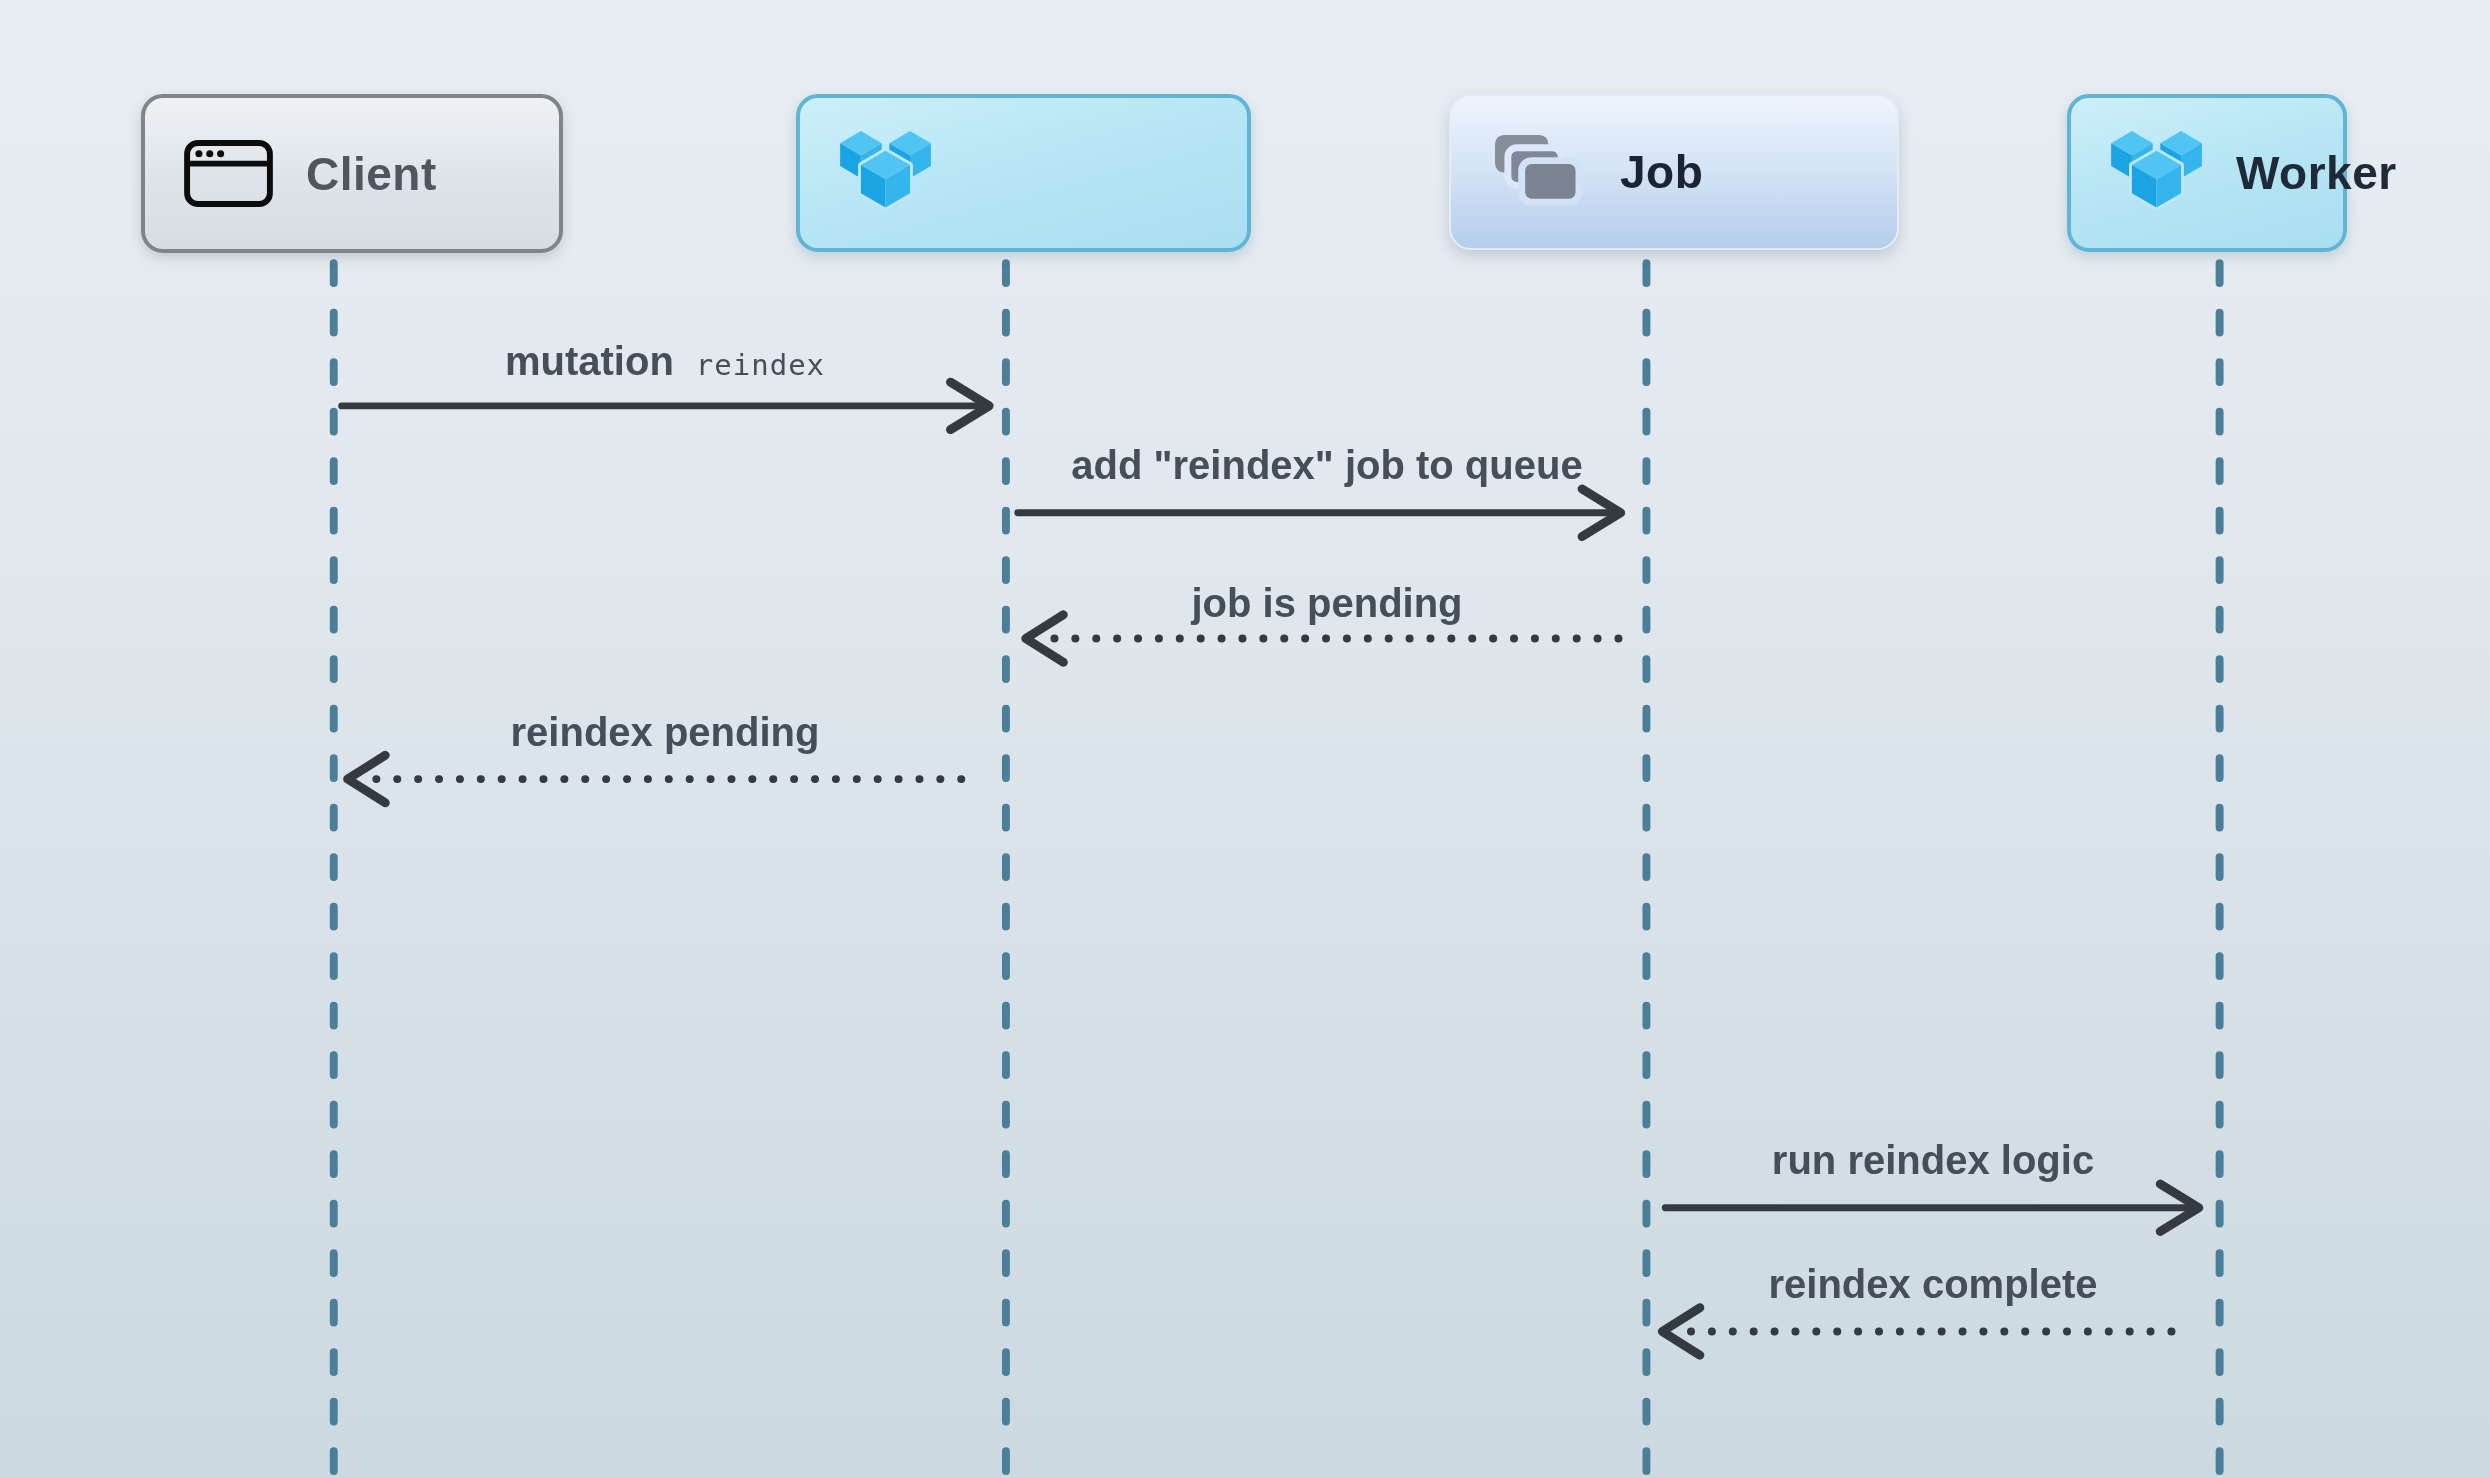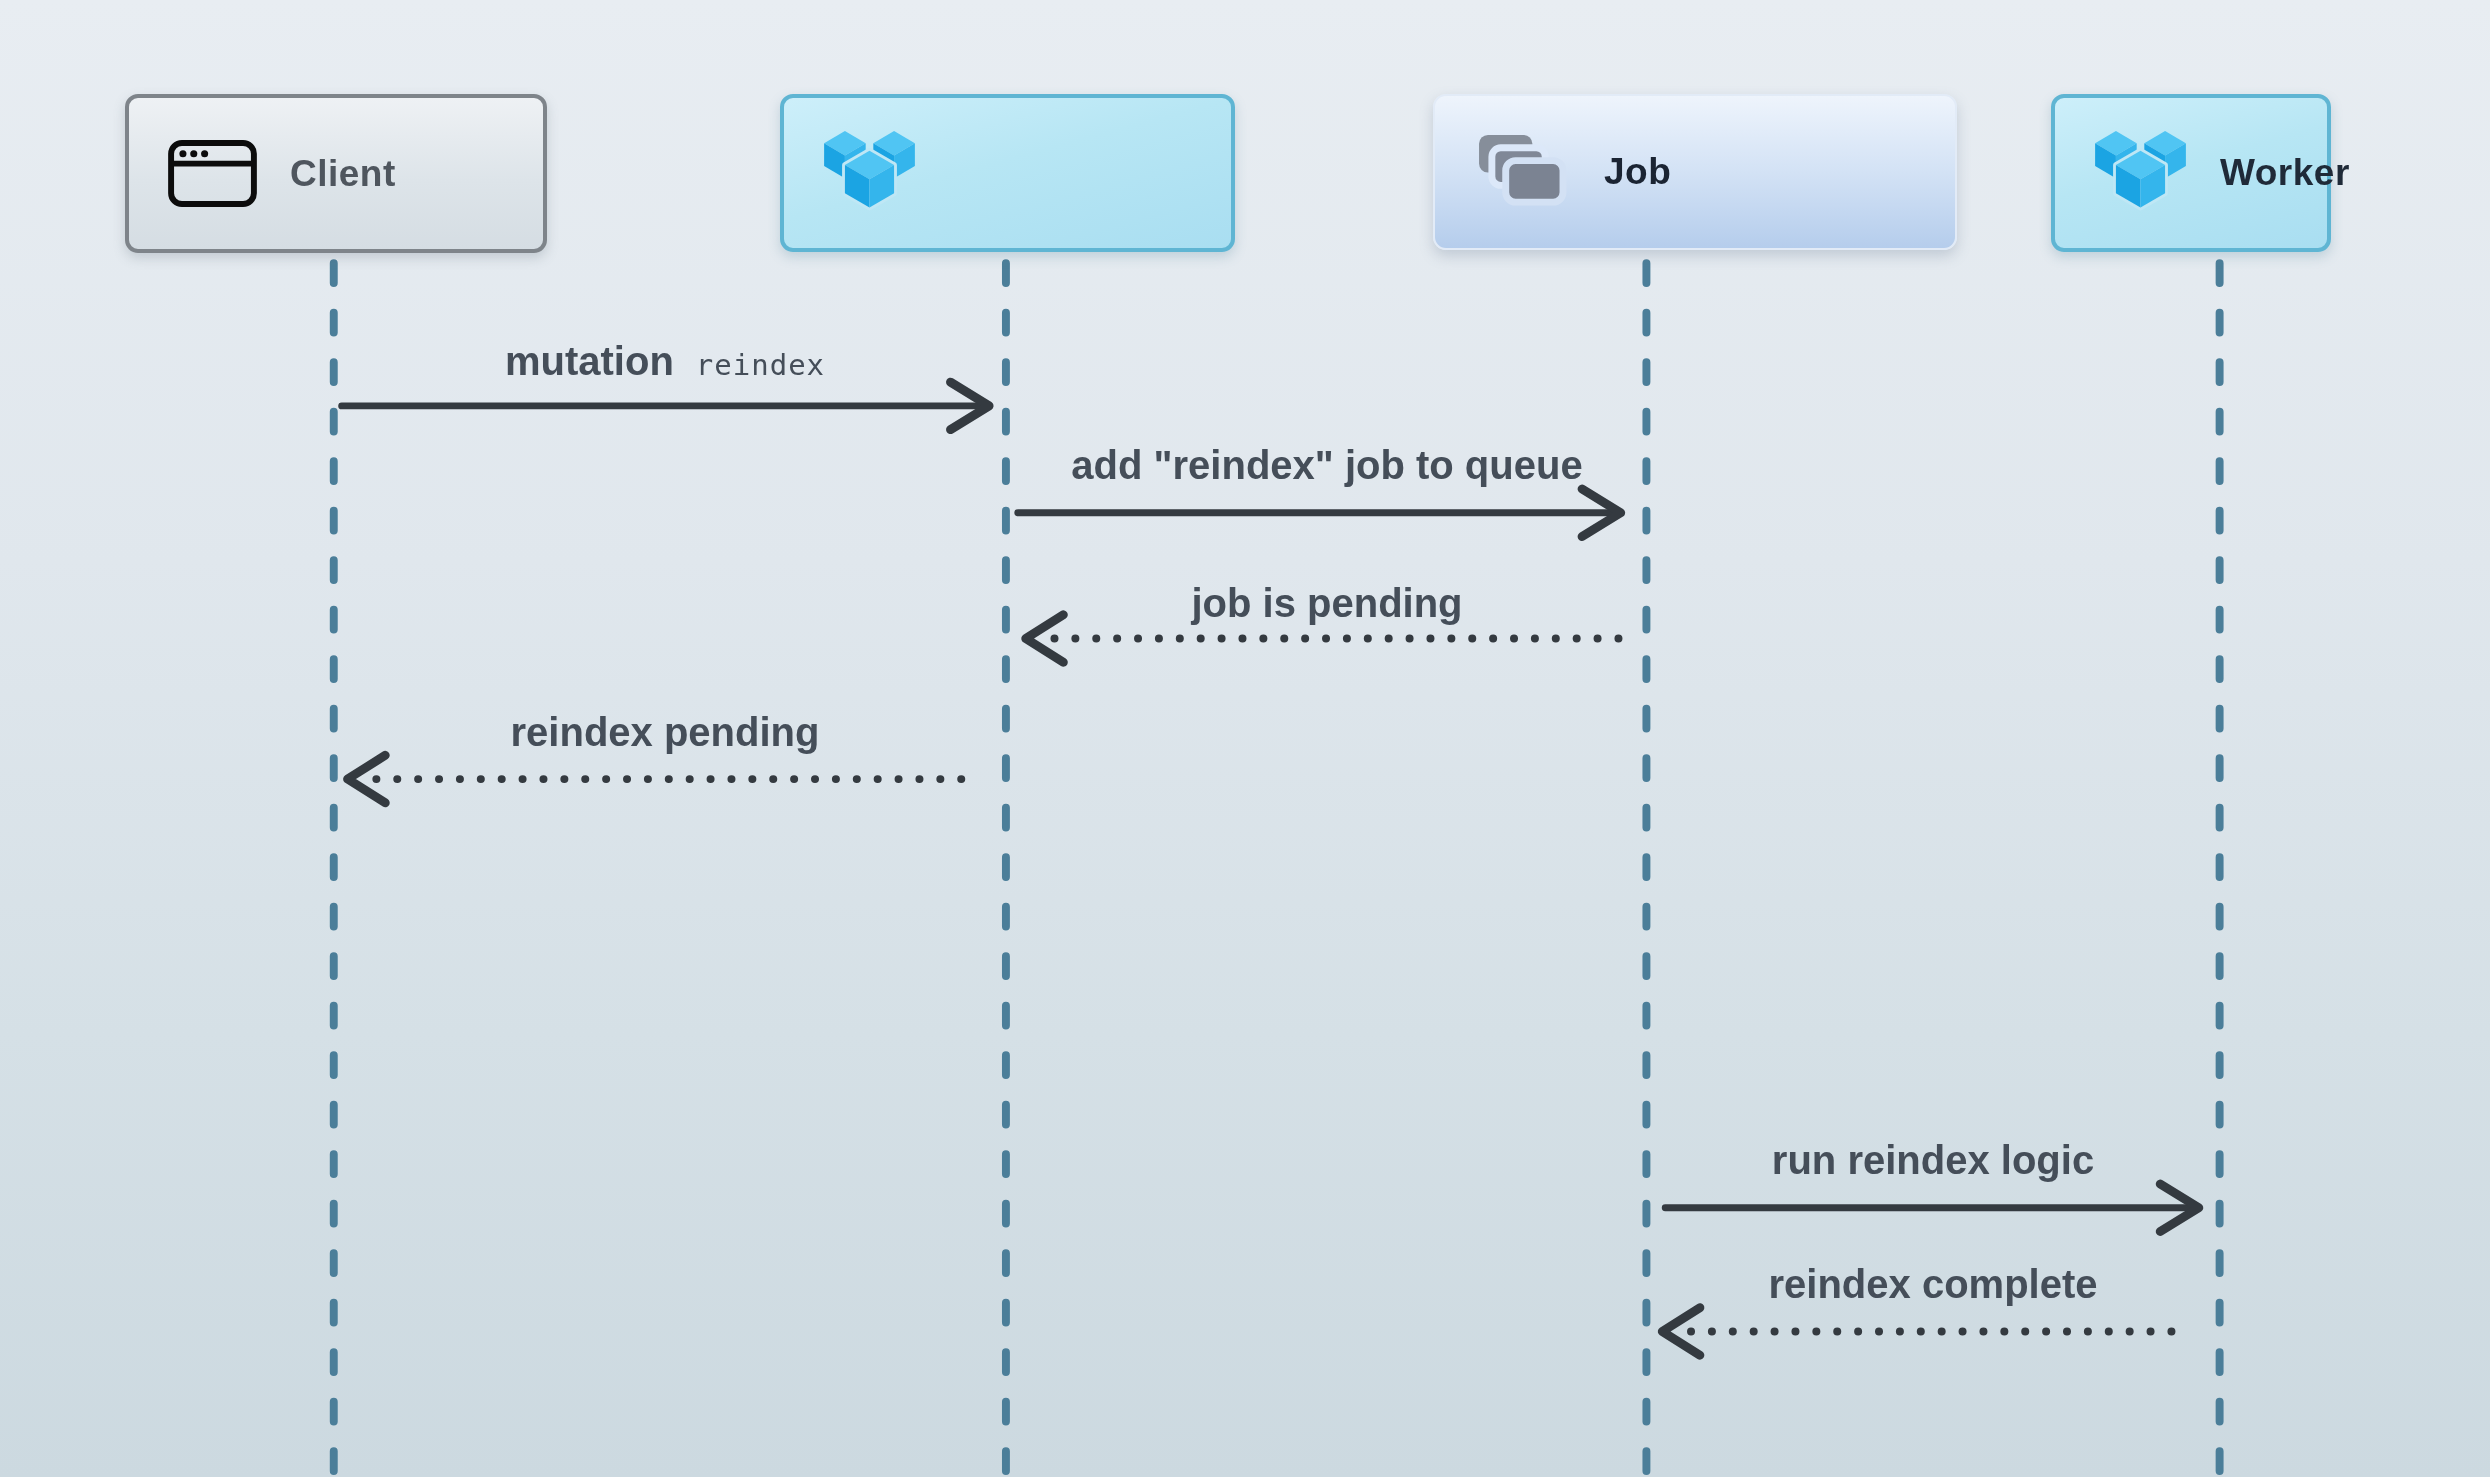--- a/index.html
+++ b/index.html
@@ -6,38 +6,38 @@
   body{
     width:2491px;height:1477px;position:relative;overflow:hidden;
     background:linear-gradient(180deg,#e8edf2 0%,#e0e7ed 38%,#d5e0e6 70%,#ccd9e0 100%);
     font-family:"Liberation Sans",sans-serif;
   }
   .overlay{position:absolute;left:0;top:0;width:2491px;height:1477px;}
 
   
   .actor{
     position:absolute;display:flex;align-items:center;
-    padding-left:38px;gap:32px;border-radius:13px;box-sizing:border-box;
-    font-weight:bold;font-size:37px;letter-spacing:0.5px;
+    padding-left:38px;gap:32px;border-radius:22px;box-sizing:border-box;
+    font-weight:bold;font-size:46px;letter-spacing:0.5px;margin-left:16px;
   }
   .actor .label{white-space:nowrap;}
   .actor-client{
     left:125px;top:94px;width:422px;height:159px;
     background:linear-gradient(180deg,#eef1f4 0%,#dde4e9 55%,#d5dde3 100%);
     border:4px solid #7e848a;color:#4f565e;
     box-shadow:0 5px 12px rgba(96,110,124,.25);
   }
   .actor-vendure{
     left:780px;top:94px;width:455px;height:158px;
     background:linear-gradient(165deg,#cdeffa 0%,#b7e6f4 45%,#a9def1 100%);
     border:4px solid #5fb5d3;color:#1f2a38;
     box-shadow:0 5px 12px rgba(80,130,155,.25);
   }
   .actor-job{
-    left:1433px;top:94px;width:524px;height:156px;
+    left:1433px;top:94px;width:450px;height:156px;
     background:linear-gradient(180deg,#eef4fc 0%,#d3e2f5 50%,#b5cdec 100%);
     border:2px solid #e2ebf7;color:#1b2433;
     box-shadow:0 6px 14px rgba(100,120,145,.28);
   }
   .actor-worker{
     left:2051px;top:94px;width:280px;height:158px;
     background:linear-gradient(165deg,#cdeffa 0%,#b7e6f4 45%,#a9def1 100%);
     border:4px solid #5fb5d3;color:#1f2a38;
     box-shadow:0 5px 12px rgba(80,130,155,.25);
   }

